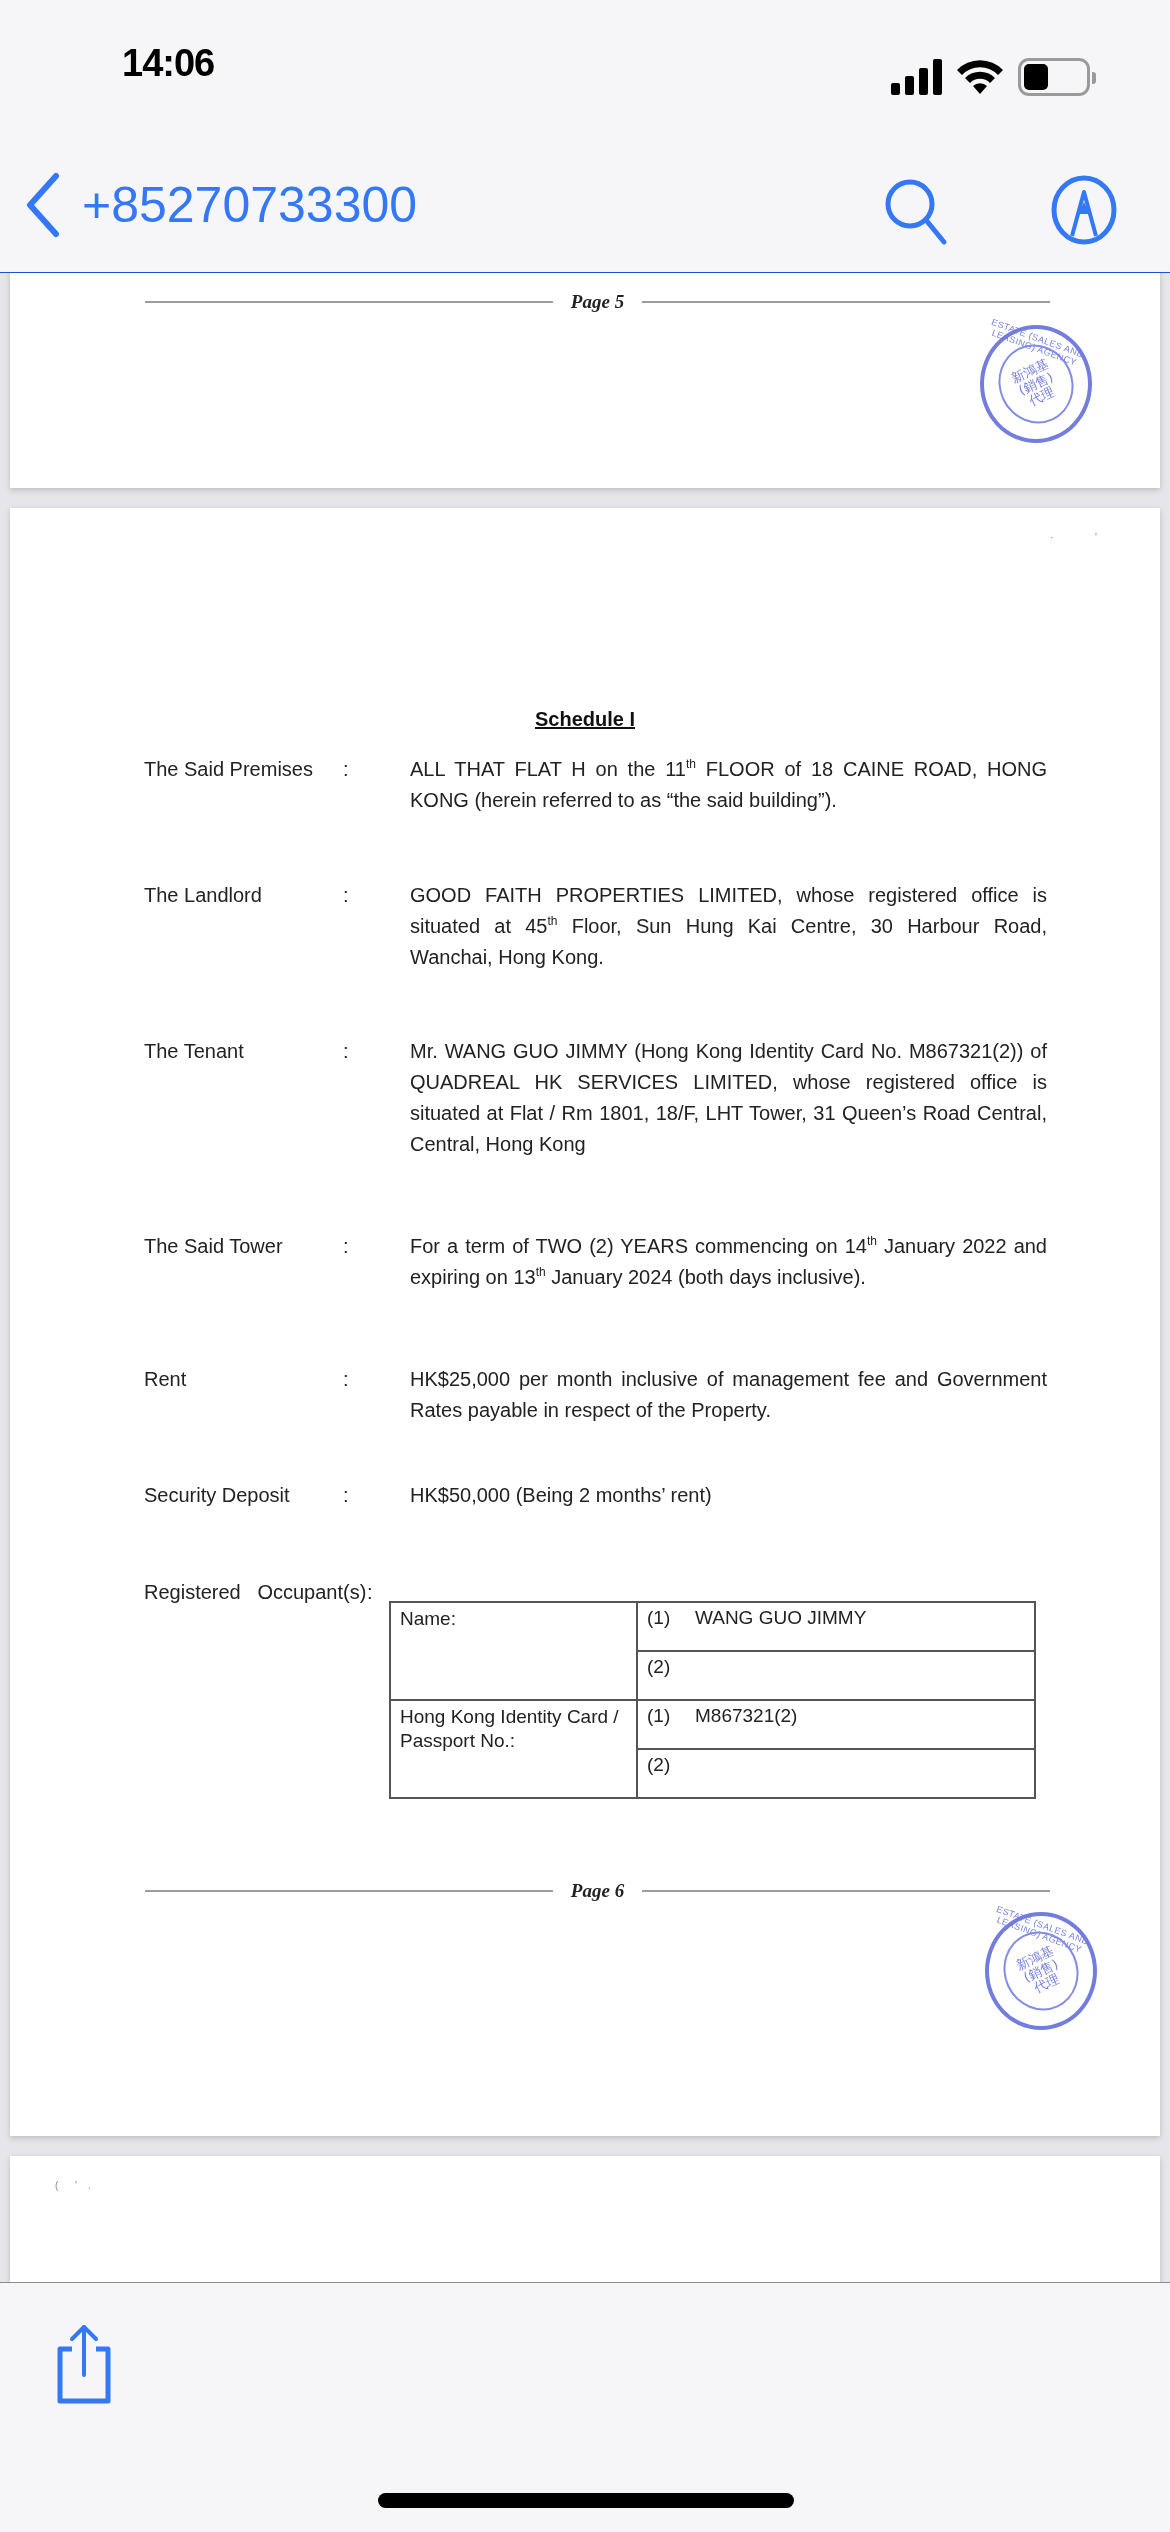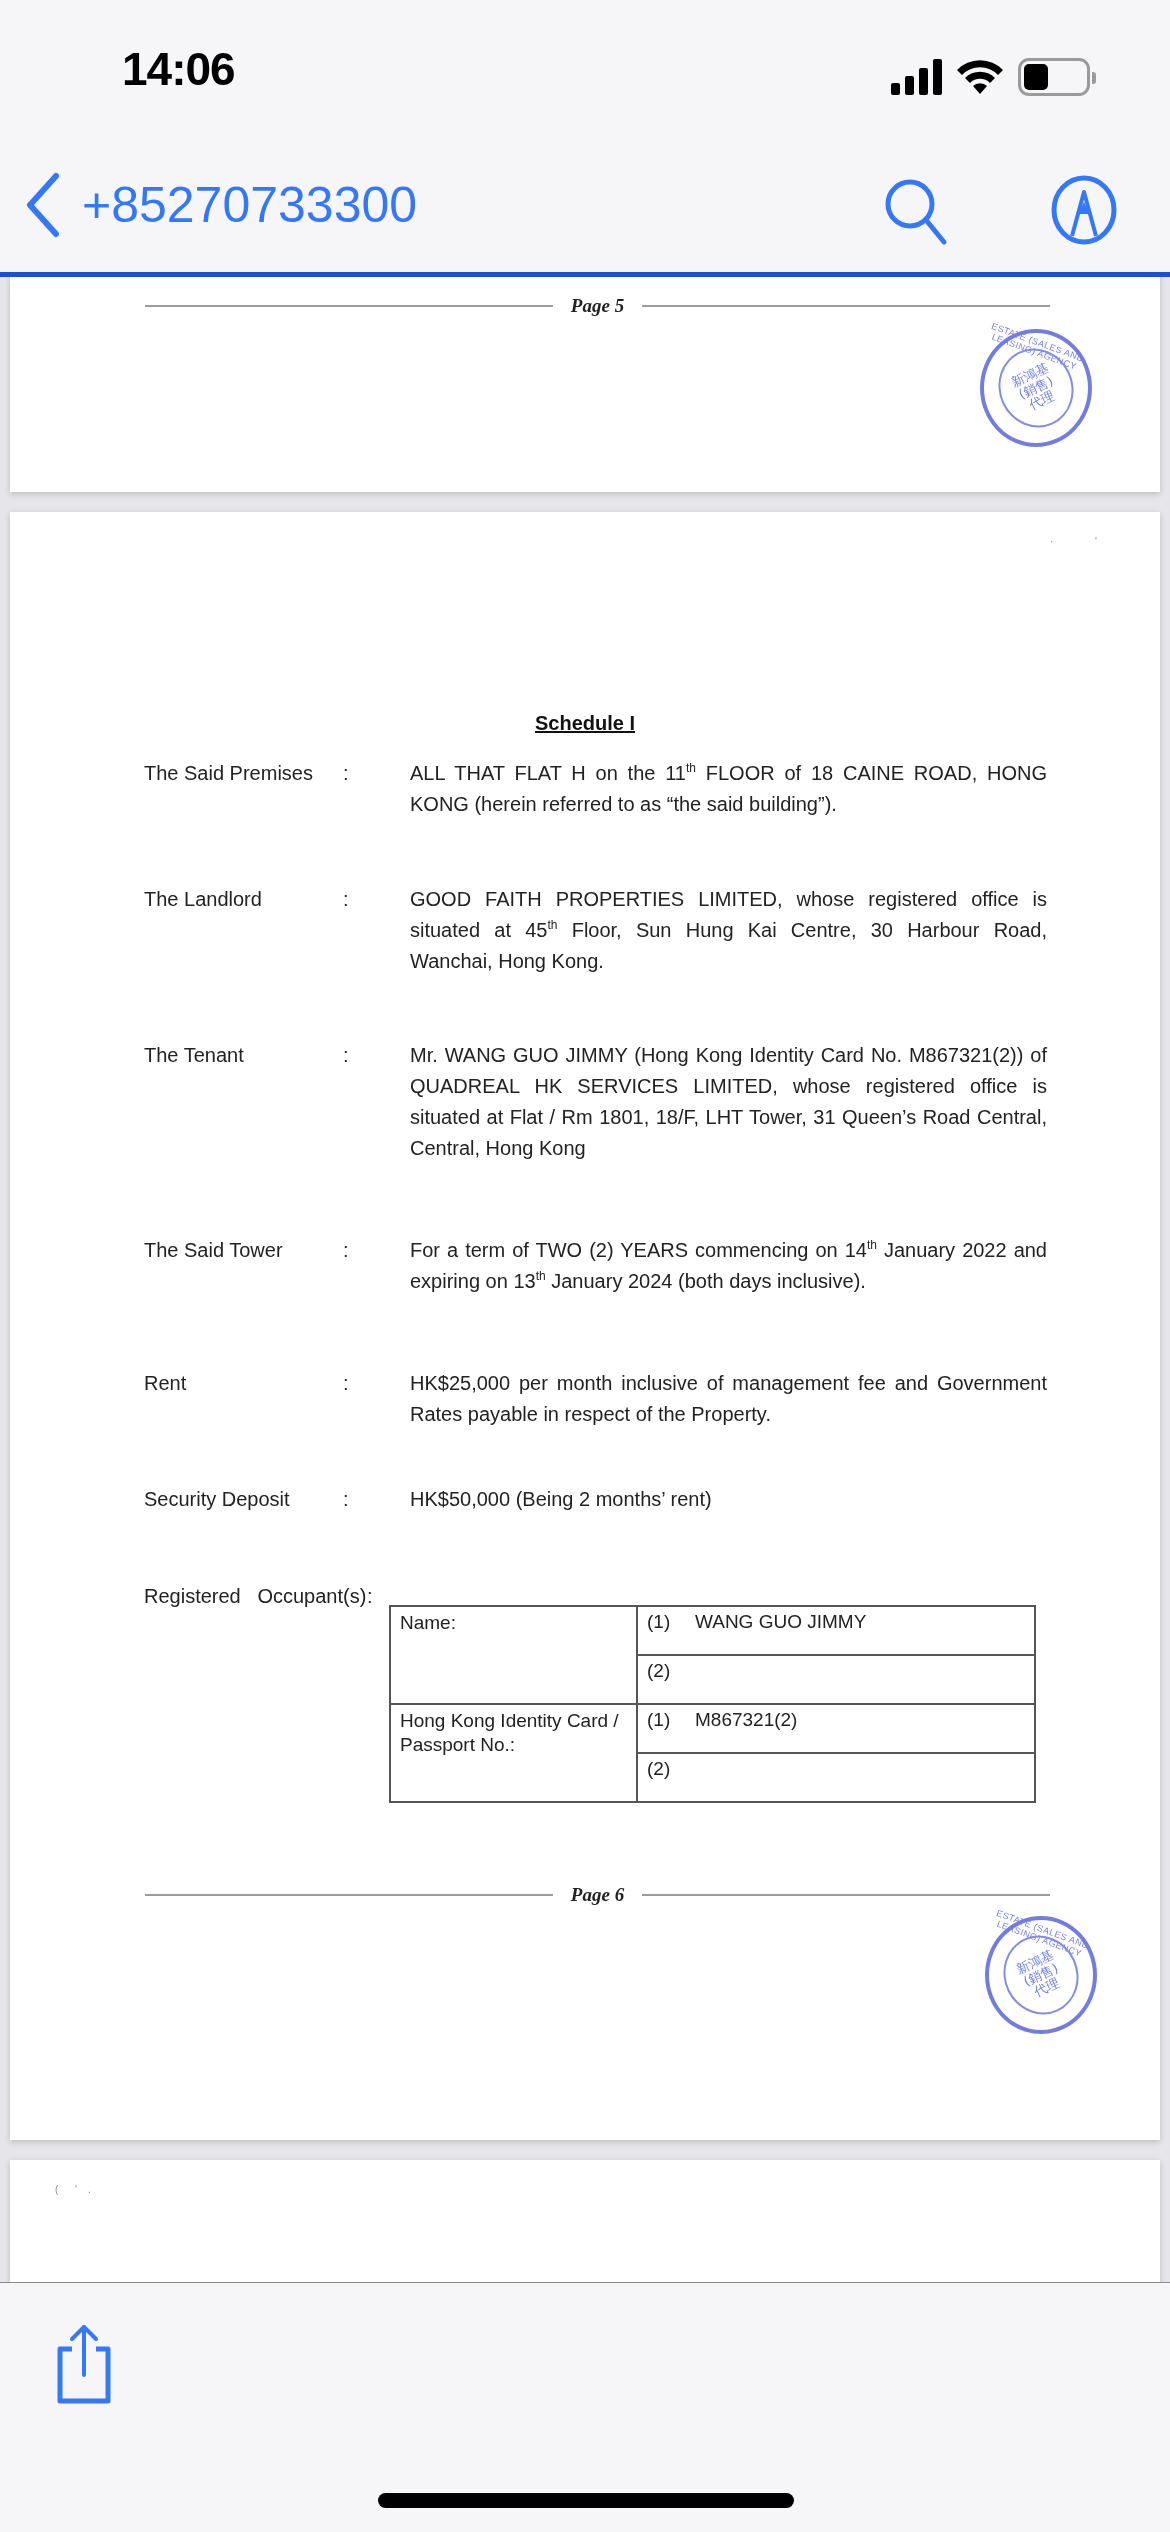--- a/index.html
+++ b/index.html
@@ -11,21 +11,21 @@
     color: #000;
   }
 
   
   .status-bar {
     position: absolute; left: 0; top: 0; width: 1170px; height: 150px;
     background: #f6f6f8;
   }
   .status-time {
     position: absolute; left: 122px; top: 42px;
-    font-size: 46px; font-weight: bold; letter-spacing: -1px;
+    font-size: 38px; font-weight: bold; letter-spacing: -1px;
     font-family: "Liberation Sans", sans-serif;
   }
   .status-icons { position: absolute; right: 80px; top: 58px; display: flex; align-items: center; gap: 14px; }
   .signal { display: flex; align-items: flex-end; gap: 5px; height: 36px; }
   .signal span { width: 9px; background: #000; border-radius: 2px; display: block; }
   .battery {
     width: 72px; height: 38px; border: 3px solid #9a9a9a; border-radius: 11px;
     position: relative; padding: 3px;
   }
   .battery::after {
@@ -49,21 +49,21 @@
     position: absolute; left: 478px; top: 28px;
     font-size: 52px; font-weight: bold; letter-spacing: -0.5px;
   }
   .nav-search { position: absolute; left: 880px; top: 24px; width: 72px; height: 72px; cursor: pointer; }
   .nav-markup { position: absolute; left: 1050px; top: 24px; width: 68px; height: 72px; cursor: pointer; }
 
   
   .doc-area {
     position: absolute; left: 0; top: 272px; width: 1170px; height: 2010px;
     background: #e5e5ea; overflow: hidden;
-    border-top: 5px solid #1d4ed8;
+    border-top: 1px solid #1d4ed8;
   }
   .page {
     position: absolute; left: 10px; width: 1150px; background: #fff;
     box-shadow: 0 2px 6px rgba(0,0,0,0.18);
   }
   .page-5 { top: -40px; height: 255px; }
   .page-6 { top: 235px; height: 1628px; }
   .page-7 { top: 1883px; height: 200px; }
 
   .page-footer {

